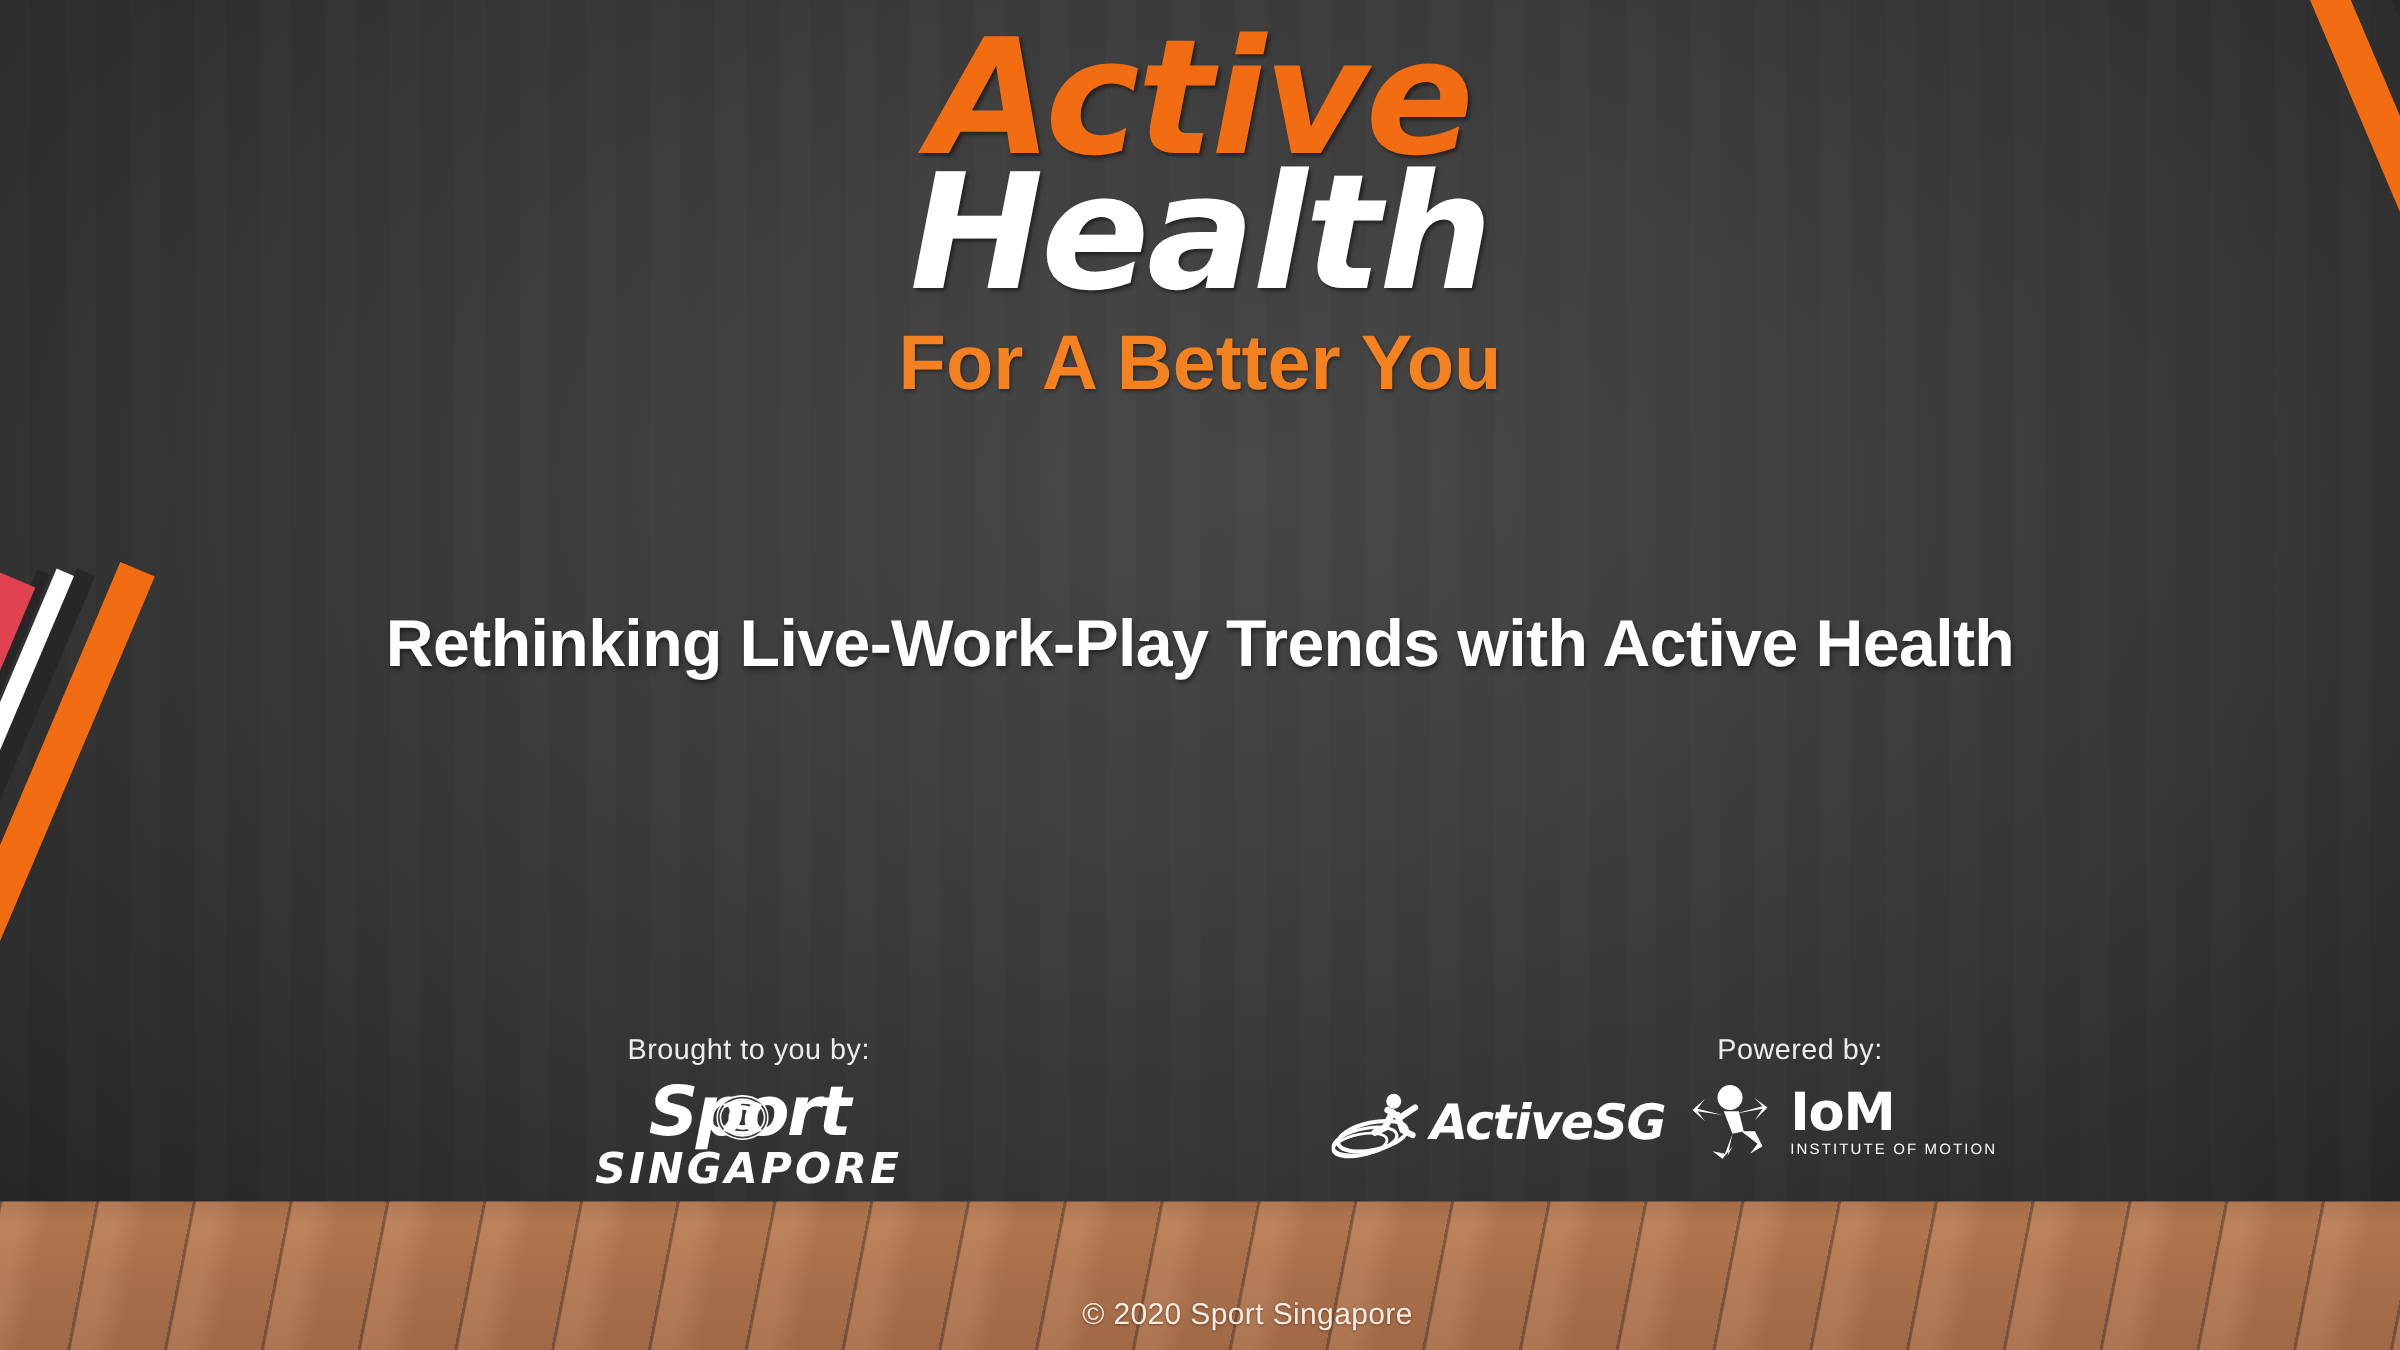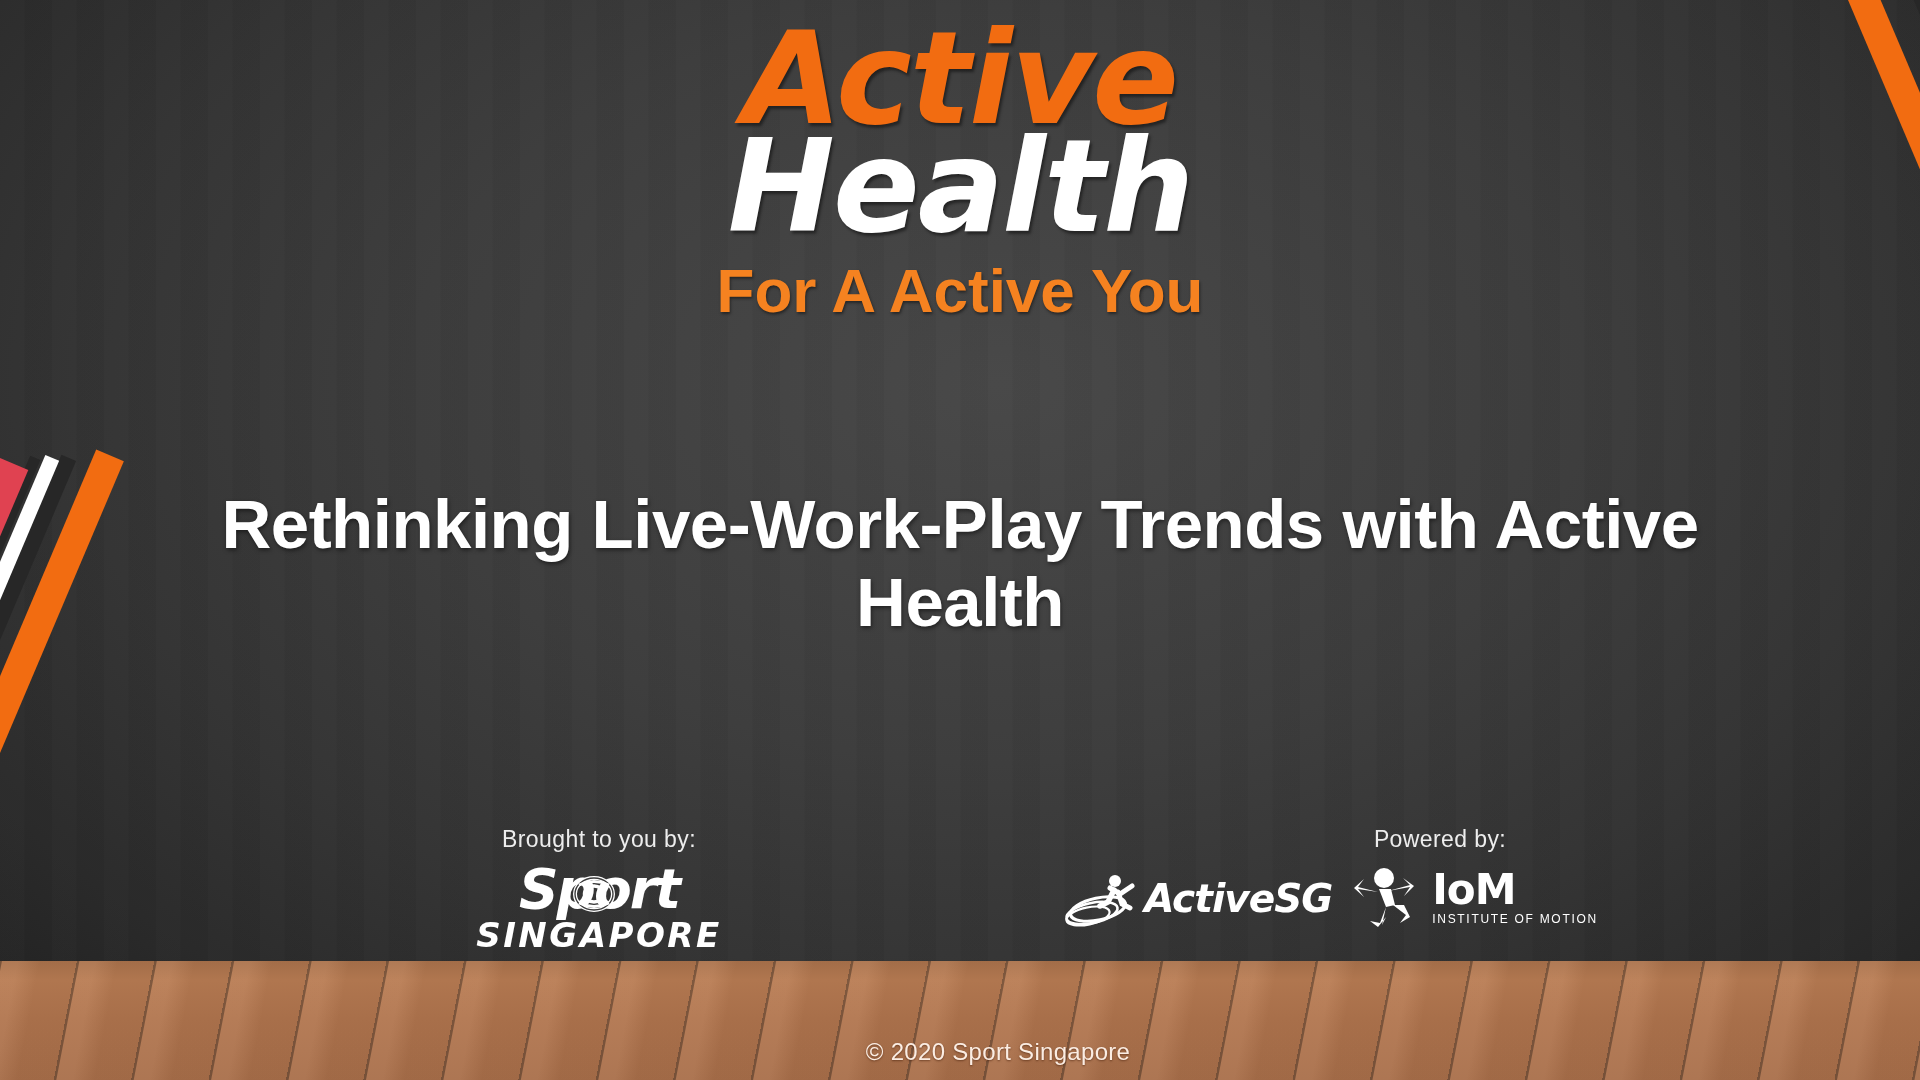--- a/index.html
+++ b/index.html
@@ -129,21 +129,21 @@
     position:absolute;
     left:50%; transform:translateX(-50%);
     top:486px;
     width:1560px;
     text-align:center;
     z-index:10;
   }
   .title-main {
     font-family:"Liberation Sans", sans-serif;
     font-weight:bold;
-    font-size:69px;
+    font-size:53px;
     line-height:1.13;
     color:#FFFFFF;
     letter-spacing:-0.5px;
     text-shadow:1px 2px 4px rgba(0,0,0,0.5);
   }
   .title-sub {
     font-family:"Liberation Sans", sans-serif;
     font-weight:bold;
     font-size:58px;
     color:#FFFFFF;
@@ -269,21 +269,21 @@
   <div class="stripe stripe-r" style="left:1942px; top:-300px; width:16px; height:730px; background:#272727;"></div>
   <div class="stripe stripe-r" style="left:1958px; top:-300px; width:15px; height:730px; background:#FFFFFF;"></div>
   <div class="stripe stripe-r" style="left:1973px; top:-300px; width:11px; height:730px; background:#272727;"></div>
   <div class="stripe stripe-r" style="left:1984px; top:-300px; width:62px; height:730px; background:#E04251;"></div>
   <div class="stripe stripe-r" style="left:2046px; top:-300px; width:12px; height:730px; background:#272727;"></div>
   <div class="stripe stripe-r" style="left:2058px; top:-300px; width:15px; height:730px; background:#FFFFFF;"></div>
 
   <div class="logo-wrap">
     <div class="logo-active">Active</div>
     <div class="logo-health">Health</div>
-    <div class="logo-tagline">For A Active You</div>
+    <div class="logo-tagline">For A Better You</div>
   </div>
 
   <div class="titles">
     <div class="title-main">Rethinking Live-Work-Play Trends with Active Health</div>
   </div>
 
   <div class="credits">
 
     <div class="credit-block" id="brought">
       <div class="credit-label">Brought to you by:</div>

